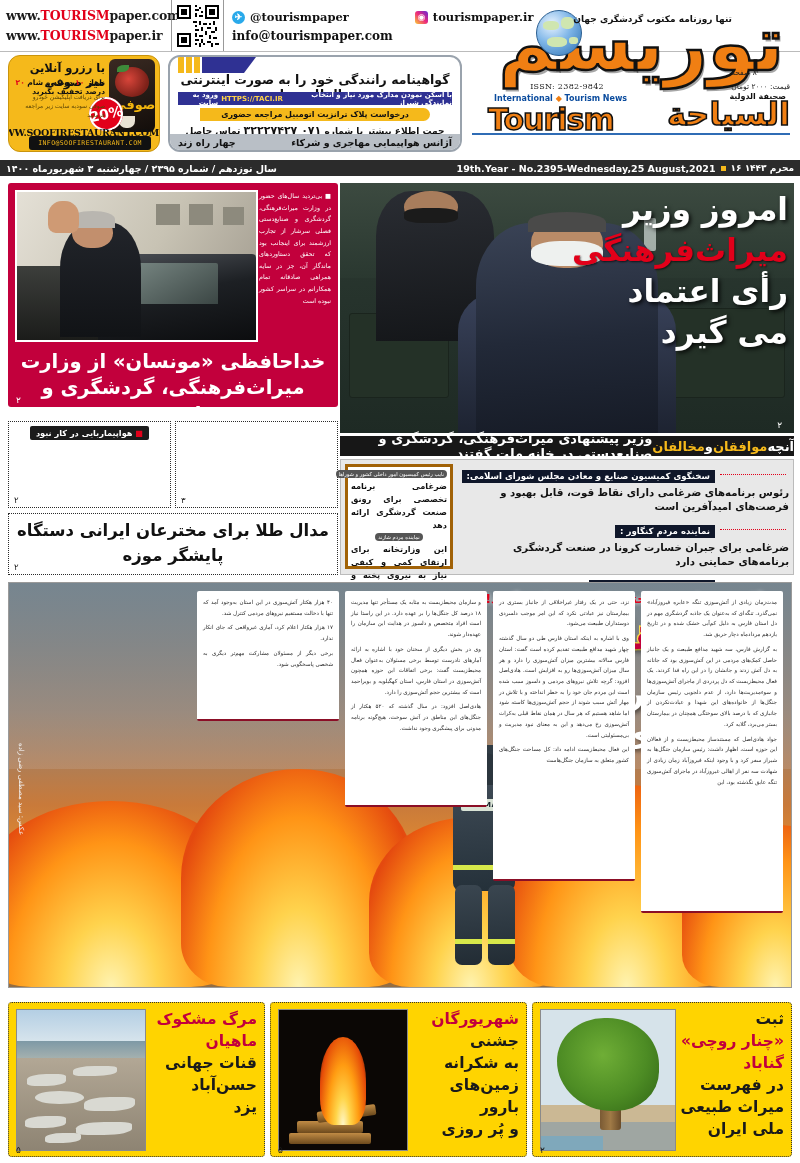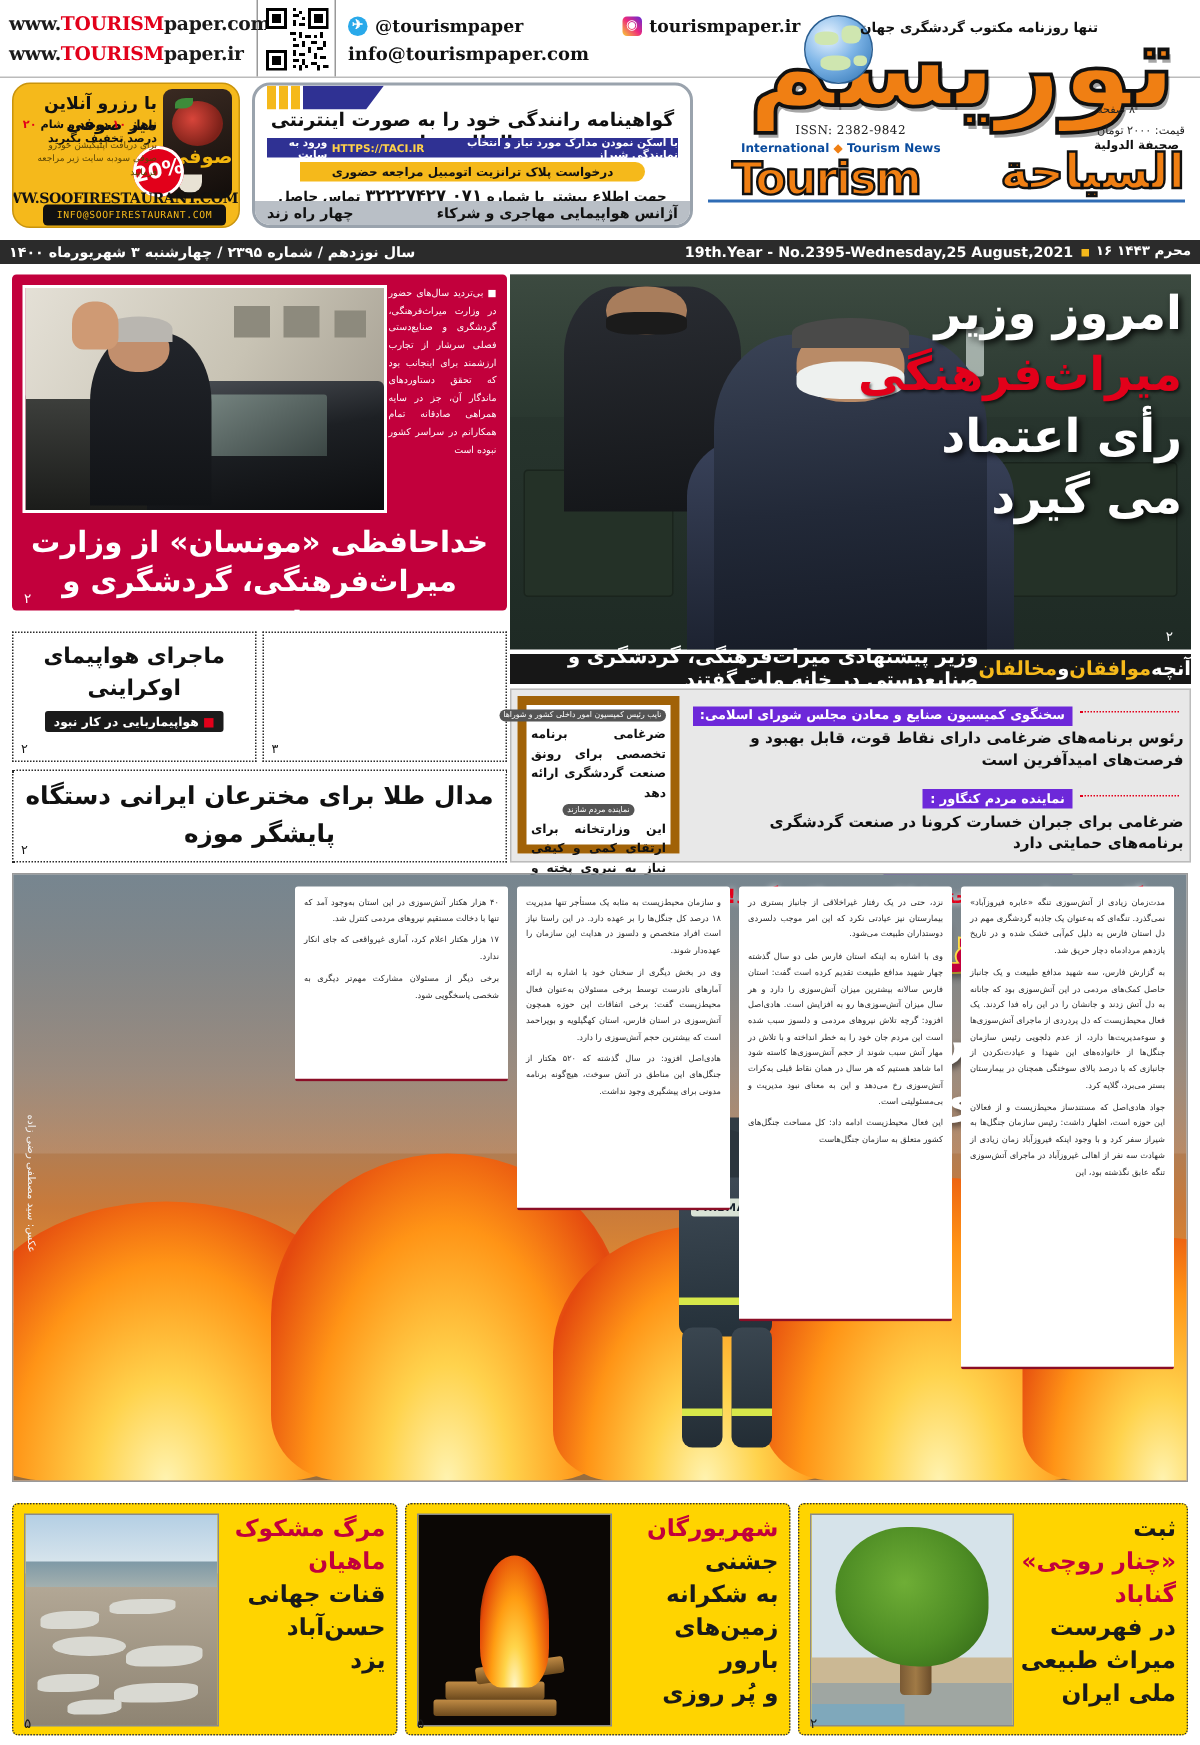--- a/index.html
+++ b/index.html
@@ -182,27 +182,27 @@
   
   .blackbar { position:absolute; right:6px; top:436px; width:454px; height:20px; background:#171717;
       color:#fff; display:flex; align-items:center; justify-content:center; font-size:13px; font-weight:bold; }
   .blackbar .hl { color:#f5b91b; }
 
   
   .quotes { position:absolute; right:6px; top:459px; width:454px; height:116px;
       background:#e8e8e8; border:1px solid #bbb; padding:4px; }
   .q-main { position:absolute; right:4px; top:4px; width:330px; }
   .q-item { margin-bottom:4px; }
-  .q-tag { display:inline-block; background:#6d28d9; color:#fff; font-size:8.6px; font-weight:bold;
+  .q-tag { display:inline-block; background:#0f172a; color:#fff; font-size:8.6px; font-weight:bold;
       padding:1.5px 5px; }
   .q-dots { display:inline-block; height:1px; border-top:1.6px dotted #e2001a; width:66px;
       vertical-align:middle; margin-right:3px;}
   .q-text { font-size:10.2px; font-weight:bold; color:#111; margin-top:2.5px; line-height:1.45; }
   .q-side { position:absolute; left:4px; top:4px; width:108px; height:105px; background:#fff;
-      border:6px solid #a16207; padding:3px; }
+      border:3px solid #a16207; padding:3px; }
   .q-side-tag { background:#555; color:#fff; font-size:5.2px; padding:1px 3px; border-radius:6px;
       display:block; width:max-content; margin:0 auto 2px; }
   .q-side-txt { font-size:8.2px; color:#111; line-height:1.6; text-align:justify; font-weight:bold; }
 
   
   .fire { position:absolute; left:8px; top:582px; width:784px; height:406px; overflow:hidden;
       border:1px solid #9a9a9a; background: linear-gradient(180deg,#5d6d77 0%,#8f8276 32%,#c97a3a 55%,#e8902f 70%,#c9641f 100%); }
   .fl { position:absolute; bottom:0; background: radial-gradient(ellipse at 50% 100%,
       #fff3b0 0%, #ffd34d 25%, #ff9416 55%, #e4490f 80%, rgba(190,40,10,0) 100%); border-radius:50% 50% 20% 20%; }
   .smoke { position:absolute; left:0; top:0; width:100%; height:46%;
@@ -436,21 +436,20 @@
       <div class="cr-head"></div>
       <div class="cr-hair"></div>
       <div class="cr-hand"></div>
     </div>
     <div class="cr-side">■ بی‌تردید سال‌های حضور در وزارت میراث‌فرهنگی، گردشگری و صنایع‌دستی فصلی سرشار از تجارب ارزشمند برای اینجانب بود که تحقق دستاوردهای ماندگار آن، جز در سایه همراهی صادقانه تمام همکارانم در سراسر کشور نبوده است</div>
     <div class="cr-head1">خداحافظی «مونسان» از وزارت میراث‌فرهنگی، گردشگری و صنایع‌دستی</div>
     <div class="cr-pg">۲</div>
   </div>
 
   <div class="cell cell-a">
-    <h3>ماجرای هواپیمای اوکراینی</h3>
     <span class="black-tag">
       <span class="dot">■</span> <span>هواپیماربایی در کار نبود</span>
     </span>
     <span class="pg">۲</span>
   </div>
   <div class="cell cell-b">
     <span class="pg">۳</span>
   </div>
   <div class="cell cell-c">
     <h3>مدال طلا برای مخترعان ایرانی دستگاه پایشگر موزه</h3>

